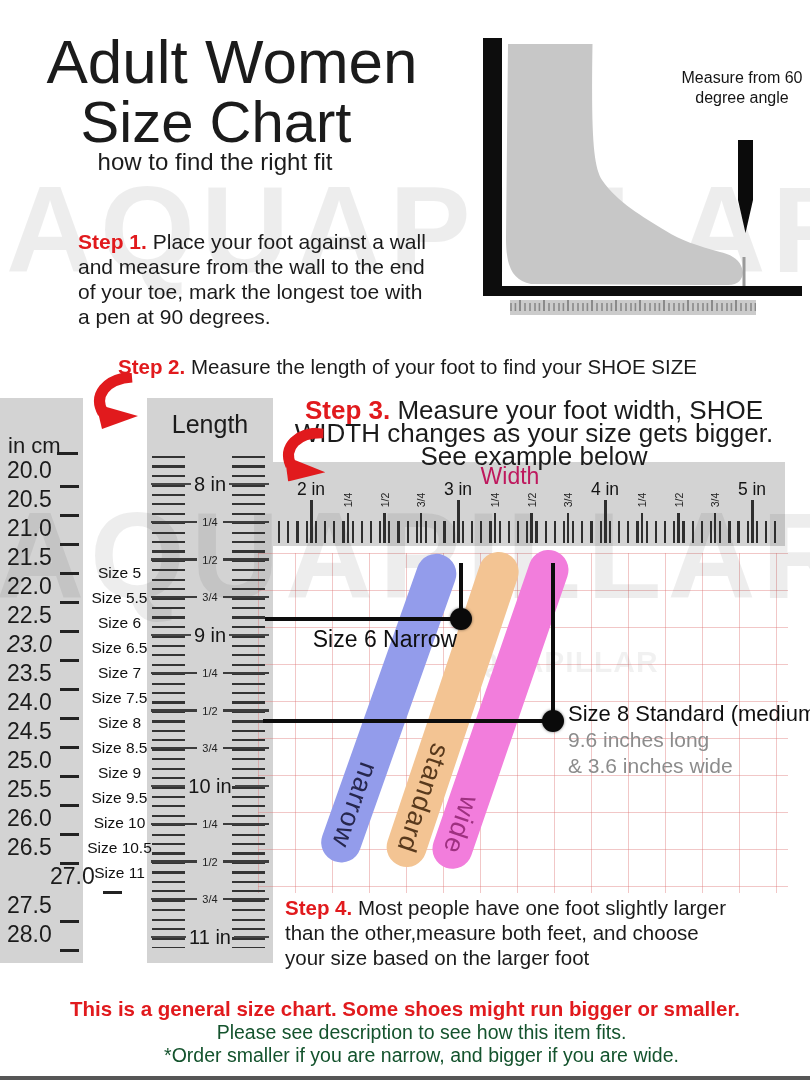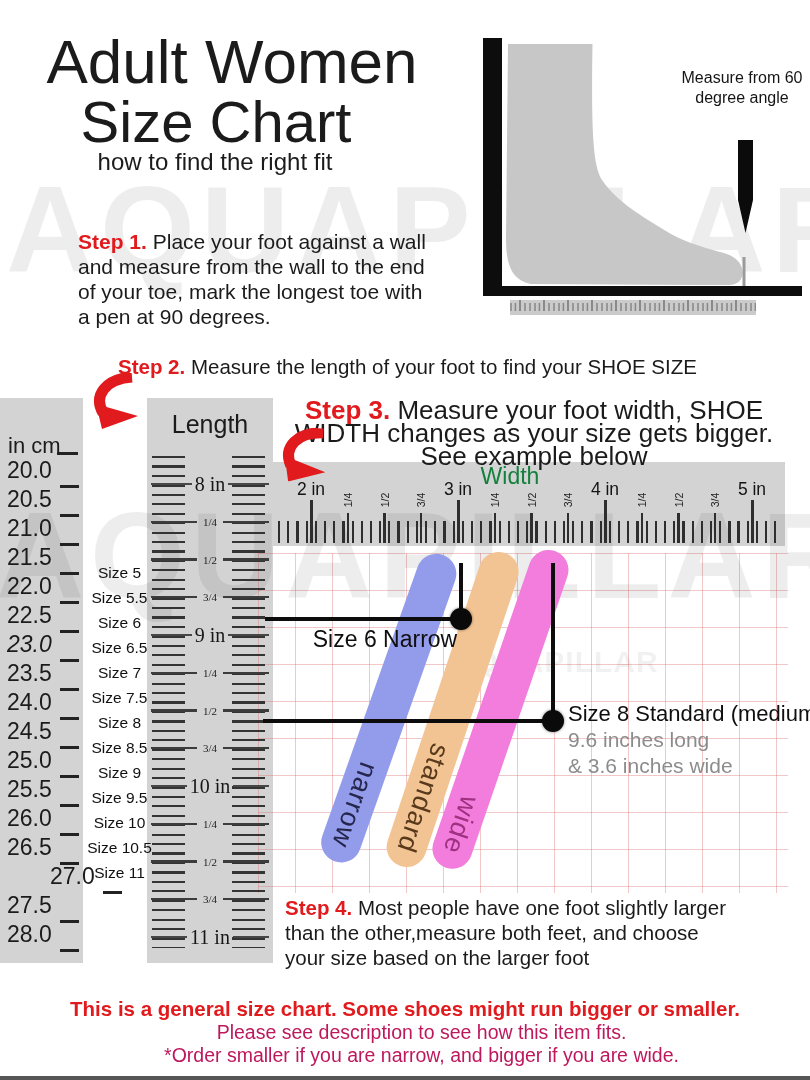--- a/index.html
+++ b/index.html
@@ -30,21 +30,21 @@
 
   .red{color:var(--accent-red);font-weight:bold;}
   .step1{left:78px;top:229px;width:352px;font-size:21px;line-height:25px;}
   .step2{left:118px;top:355px;width:660px;font-size:20.5px;white-space:nowrap;}
   .step3{left:280px;top:399px;width:508px;font-size:26px;line-height:23px;text-align:center;}
   .step4{left:285px;top:895px;width:455px;font-size:20.5px;line-height:25px;}
 
   
   .footer{left:0;top:997px;width:810px;text-align:center;line-height:23.5px;}
   .footer .f1{font-size:20.5px;}
-  .footer .f2,.footer .f3{font-size:19.5px;color:#be185d;margin-left:33px;}
+  .footer .f2,.footer .f3{font-size:19.5px;color:#14532d;margin-left:33px;}
   .bottom-line{left:0;top:1076px;width:810px;height:4px;background:#565656;}
 
   
   .foot-svg{left:470px;top:28px;}
   .angle-caption{left:681px;top:68px;width:122px;text-align:center;font-size:16px;line-height:20px;color:#151515;}
 
   
   .arrow1{left:90px;top:373px;}
   .arrow2{left:279px;top:427px;transform:rotate(6deg);}
 
@@ -61,26 +61,26 @@
 
   
   .lr-title{left:147px;top:410px;width:126px;text-align:center;font-size:25px;}
   .lr-ticks{position:absolute;top:456px;width:33px;height:492px;
             background:repeating-linear-gradient(to bottom,#343434 0 2.2px,transparent 2.2px 9.44px);}
   .lr-ticks.left{left:152px;} .lr-ticks.right{left:232px;}
   .lr-row{position:absolute;left:151px;width:118px;height:22px;display:flex;align-items:center;}
   .lr-row .seg{height:2.4px;background:#474747;}
   .lr-row.inch .seg{flex:1;}
   .lr-row.quarter .seg{flex:0 0 46px;background:#3c3c3c;}
-  .lr-row .lr-label{padding:0 3px;white-space:nowrap;margin:4px auto;font-family:Liberation Serif, serif;}
+  .lr-row .lr-label{padding:0 3px;white-space:nowrap;margin:4px auto;}
   .lr-row.inch .lr-label{font-size:20px;color:#161616;}
   .lr-row.quarter .lr-label{font-size:11px;color:#222;}
 
   
-  .wr-title{left:445px;top:463px;width:130px;text-align:center;font-size:23px;color:#15803d;}
+  .wr-title{left:445px;top:463px;width:130px;text-align:center;font-size:23px;color:#be185d;}
   .wr-smallticks{left:278px;top:521px;width:504px;height:22px;
             background:repeating-linear-gradient(to right,#2e2e2e 0 2.2px,transparent 2.2px 9.19px);}
   .wr-item{position:absolute;top:462px;height:84px;width:0;}
   .wr-tick{position:absolute;background:#2e2e2e;}
   .wr-item.inch .wr-tick{left:-1.5px;top:38px;width:3px;height:43px;}
   .wr-item.quarter .wr-tick{left:-1.2px;top:51px;width:2.4px;height:30px;}
   .wr-text{position:absolute;white-space:nowrap;}
   .wr-item.inch .wr-text{top:17px;left:0;transform:translateX(-50%);font-size:17.5px;color:#141414;}
   .wr-item.quarter .wr-text{top:38px;left:0;transform:translate(-50%,-50%) rotate(-90deg);font-size:10.5px;color:#222;}
 

